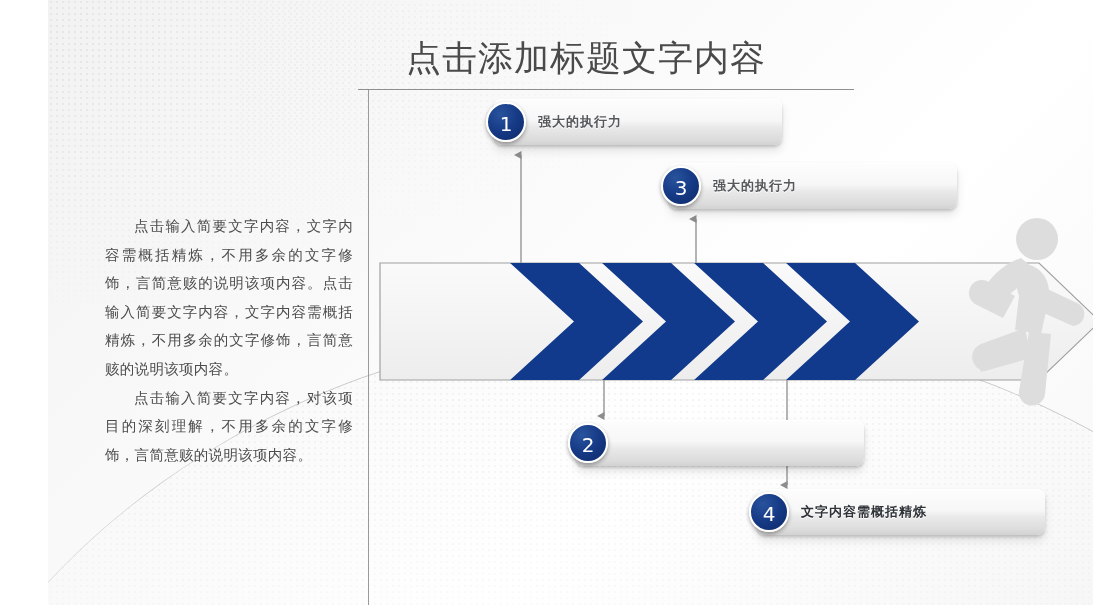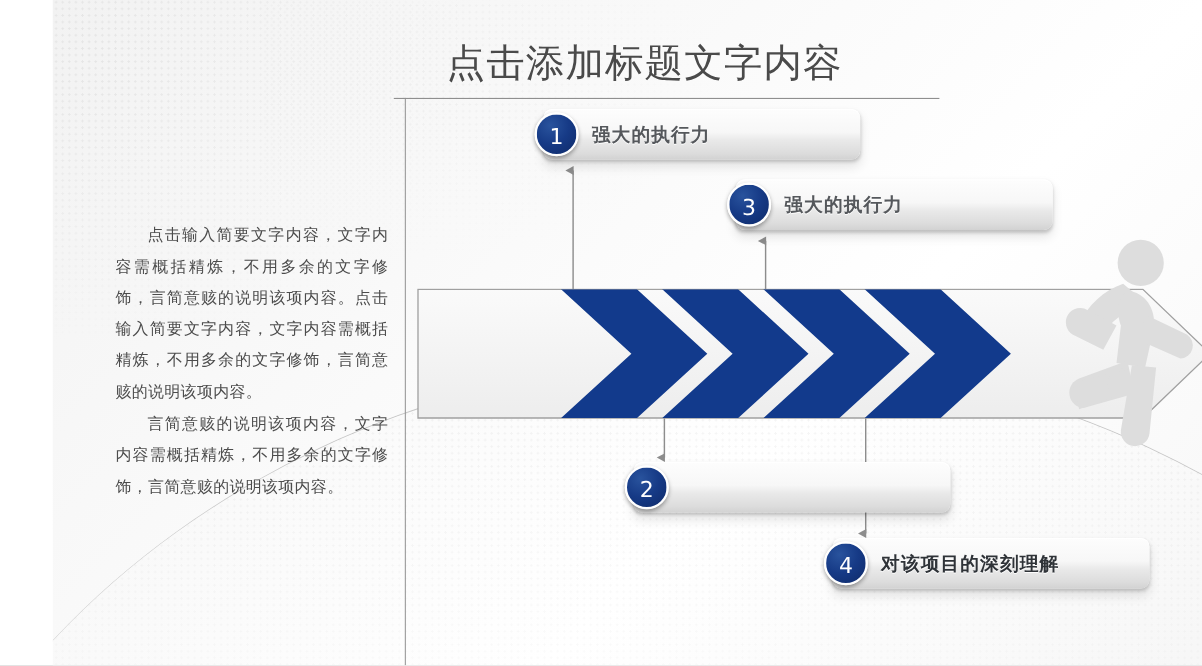--- a/index.html
+++ b/index.html
@@ -108,21 +108,21 @@
     letter-spacing: 1px;
     color: #4a4a4a;
     font-weight: 400;
     white-space: nowrap;
   }
 
   
   .body-copy {
     position: absolute;
     left: 57px;
-    top: 200px;
+    top: 212px;
     width: 248px;
     font-size: 14.5px;
     line-height: 28.6px;
     color: #4c4c4c;
     letter-spacing: 0.3px;
     text-align: justify;
   }
   .body-copy p {
     margin: 0;
     text-indent: 2em;
@@ -165,21 +165,21 @@
         #fdfdfd 0%, #f7f7f7 46%, #e9e9e9 62%, #dcdcdc 88%, #d2d2d2 100%);
     box-shadow:
       0 2px 3px rgba(0,0,0,0.17),
       0 6px 10px rgba(0,0,0,0.10),
       inset 0 1px 0 rgba(255,255,255,0.95);
     padding-left: 44px;
     padding-right: 22px;
     box-sizing: border-box;
   }
   .pill .pill-text {
-    font-size: 17px;
+    font-size: 13px;
     font-weight: bold;
     color: #55585c;
     letter-spacing: 1px;
     white-space: nowrap;
     text-shadow: 0 1px 0 rgba(255,255,255,0.9);
   }
   .pill .badge {
     position: absolute;
     left: -8px;
     top: 50%;
@@ -215,21 +215,21 @@
   <div class="arc-band"></div>
   <div class="arc-line"></div>
 
   <div class="v-rule"></div>
   <div class="h-rule"></div>
 
   <div class="title">点击添加标题文字内容</div>
 
   <div class="body-copy">
     <p>点击输入简要文字内容，文字内容需概括精炼，不用多余的文字修饰，言简意赅的说明该项内容。点击输入简要文字内容，文字内容需概括精炼，不用多余的文字修饰，言简意赅的说明该项内容。</p>
-    <p>言简意赅的说明该项内容，文字内容需概括精炼，不用多余的文字修饰，言简意赅的说明该项内容。</p>
+    <p>点击输入简要文字内容，对该项目的深刻理解，不用多余的文字修饰，言简意赅的说明该项内容。</p>
   </div>
 
   <svg class="conn" style="left:0; top:0;" width="1093" height="605">
     <defs>
       <marker id="ah-up" markerWidth="9" markerHeight="9" refX="4.5" refY="7.5" orient="auto" markerUnits="userSpaceOnUse">
         <path d="M4.5 0.5 L8.5 8 L0.5 8 Z" fill="#8d8d8d"></path>
       </marker>
       <marker id="ah-dn" markerWidth="9" markerHeight="9" refX="4.5" refY="1.5" orient="auto" markerUnits="userSpaceOnUse">
         <path d="M4.5 8.5 L0.5 1 L8.5 1 Z" fill="#8d8d8d"></path>
       </marker>
@@ -296,16 +296,16 @@
     <div class="badge">3</div>
     <div class="pill-text">强大的执行力</div>
   </div>
 
   <div class="pill" id="pill-2">
     <div class="badge">2</div>
   </div>
 
   <div class="pill" id="pill-4">
     <div class="badge">4</div>
-    <div class="pill-text">对该项目的深刻理解</div>
+    <div class="pill-text">文字内容需概括精炼</div>
   </div>
 
 </div>
 
 </body></html>

